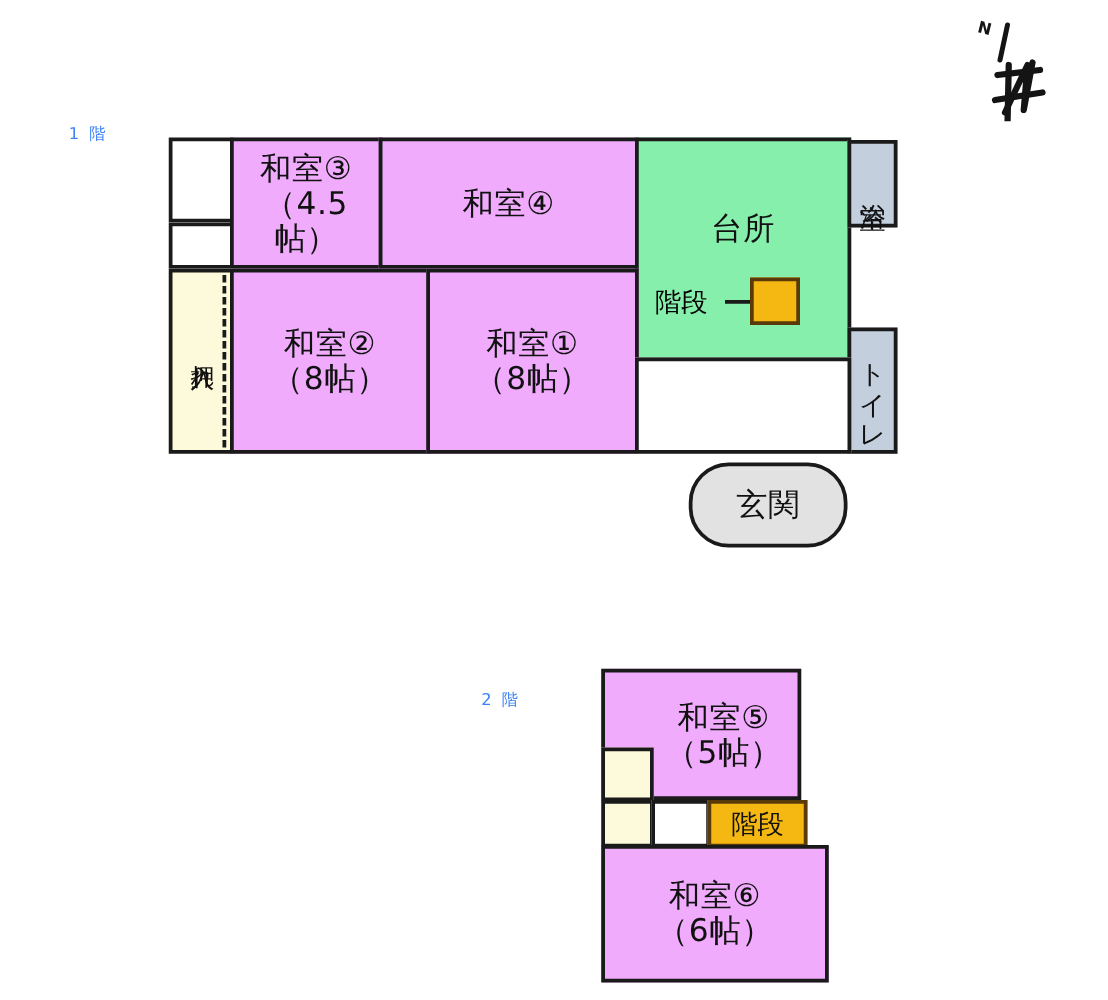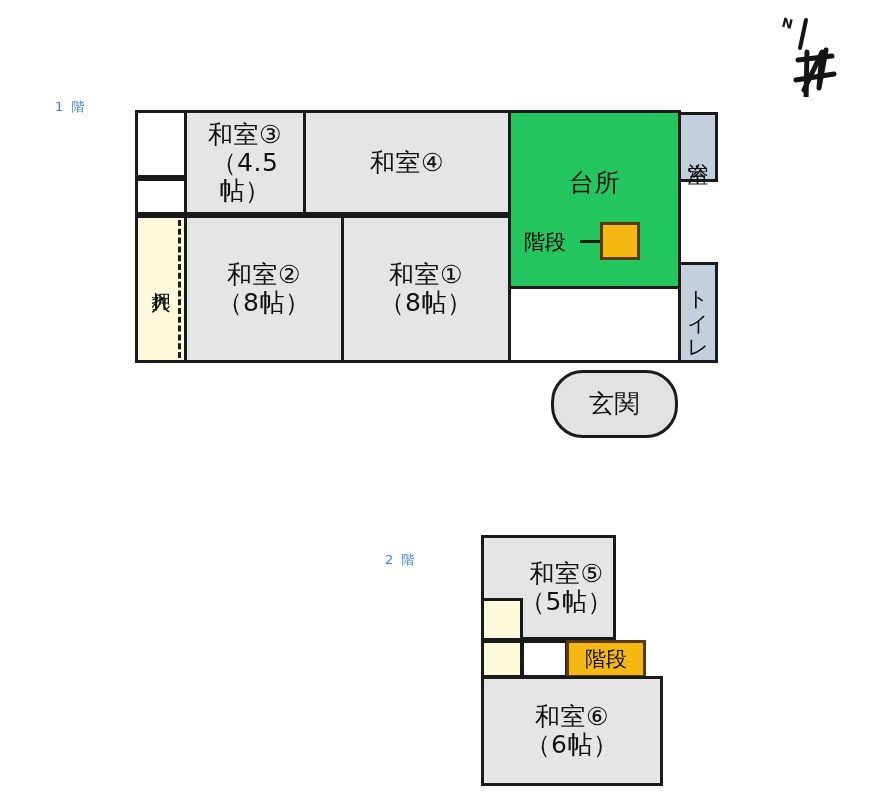--- a/index.html
+++ b/index.html
@@ -22,22 +22,22 @@
     flex-direction:column;
     align-items:center;
     justify-content:center;
     text-align:center;
     color:#111111;
     line-height:1.12;
     letter-spacing:0.5px;
   }
 
   
-  .fill-green {background:#e5e5e5;}
-  .fill-peach {background:#22c55e;}
+  .fill-green {background:#f0abfc;}
+  .fill-peach {background:#86efac;}
   .fill-blue  {background:#c3cfdd;}
   .fill-yellow{background:#fcfadb;}
   .fill-gray  {background:#e2e2e2;}
   .fill-white {background:#ffffff;}
 
   
   .t-room{font-size:25px;}
   .t-room .sz{font-size:25px;}
   .t-small{font-size:21px;}
   .t-tiny{font-size:19px;}
@@ -151,21 +151,21 @@
   </div>
 
   <div class="box fill-white" style="left:508px;top:286px;width:173px;height:77px;"></div>
 
   <div class="box fill-gray t-room" style="left:551px;top:370px;width:127px;height:68px;border-radius:32px;">
     <div>玄関</div>
   </div>
 
   <div class="freelabel t-floorlabel" style="left:385px;top:551px;">2 階</div>
 
-  <div class="box fill-green t-room" style="left:481px;top:535px;width:135px;height:105px;justify-content:center;padding-left:36px;text-align:center;">
+  <div class="box fill-green t-room" style="left:481px;top:535px;width:160px;height:105px;justify-content:center;padding-left:36px;text-align:center;">
     <div>和室⑤</div>
     <div class="sz">（5帖）</div>
   </div>
 
   <div class="box fill-yellow" style="left:481px;top:598px;width:42px;height:43px;"></div>
 
   <div class="box fill-yellow" style="left:481px;top:640px;width:42px;height:38px;"></div>
 
   <div class="box fill-white" style="left:521px;top:640px;width:47px;height:38px;"></div>
 

